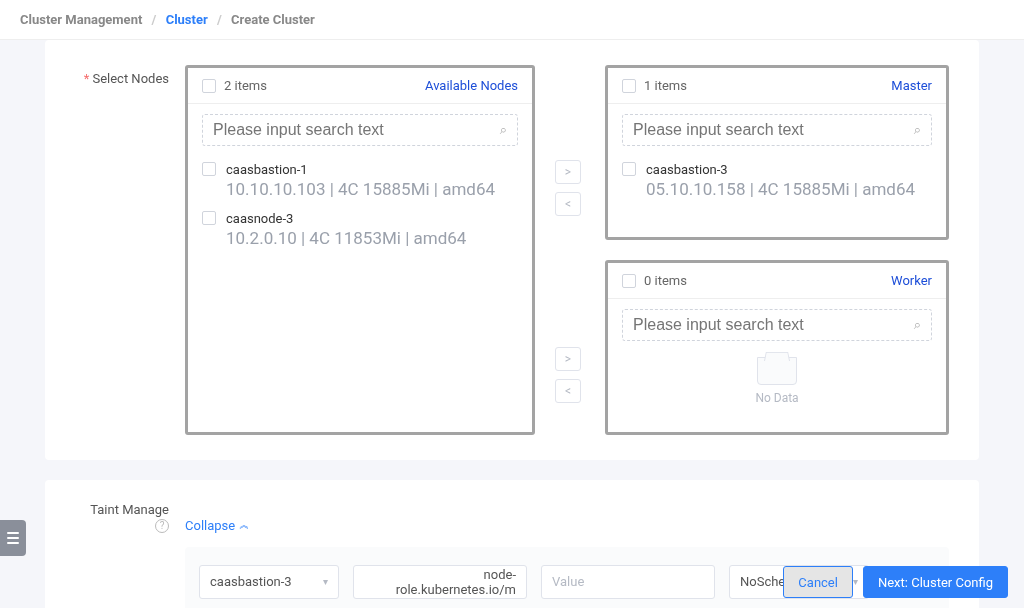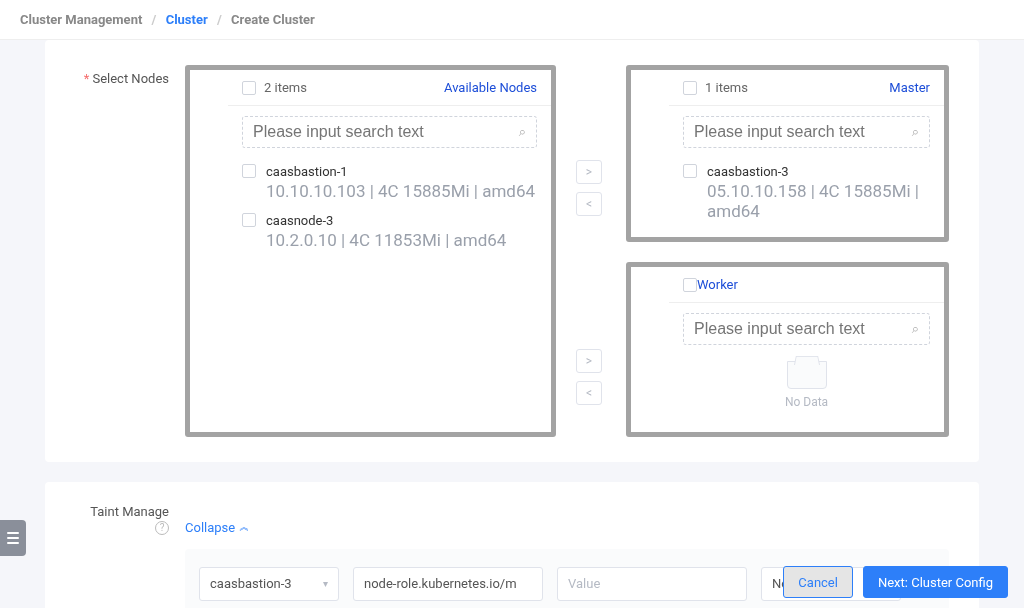--- a/index.html
+++ b/index.html
@@ -11,21 +11,21 @@
     
     .page { padding: 0 45px 80px 45px; }
     .panel { background: #fff; border-radius: 4px; padding: 25px 30px; margin-top: 0; }
     
     .section { display: flex; align-items: flex-start; }
     .label-col { width: 110px; text-align: right; padding-top: 6px; padding-right: 16px; color: #555; font-size: 13px; }
     .label-col .req { color: #f56c6c; margin-right: 3px; }
     .content-col { flex: 1; }
     
     .node-layout { display: flex; gap: 20px; align-items: stretch; }
-    .node-box { border: 5px solid #a3a3a3; border-radius: 3px; background: #fff; padding-left: 38px; }
+    .node-box { border: 3px solid #a3a3a3; border-radius: 3px; background: #fff; }
     .left-box { flex: 1; min-height: 370px; }
     .right-stack { flex: 1; display: flex; flex-direction: column; gap: 20px; }
     .right-box { flex: 1; min-height: 175px; }
     
     .box-head { display: flex; align-items: center; padding: 10px 14px; border-bottom: 1px solid #eee; }
     .box-head .title { flex: 1; margin-left: 8px; color: #666; }
     .box-head .role { color: #1d4ed8; font-weight: 400; }
     
     .checkbox { width: 14px; height: 14px; border: 1px solid #d0d4dc; border-radius: 2px; background: #fff; display: inline-block; flex-shrink: 0; }
     
@@ -53,21 +53,21 @@
     .taint-head .label-col { padding-top: 2px; }
     .help-icon { display:inline-block; width:14px; height:14px; border:1px solid #bbb; border-radius:50%; font-size:10px; line-height:12px; text-align:center; color:#bbb; margin-left:4px; vertical-align: middle;}
     .collapse-link { color: #2d7ff9; font-size: 13px; cursor:pointer; display: inline-flex; align-items:center; gap: 4px;}
     .chev-up { font-size: 10px; }
     
     .taint-body { margin-left: 110px; background: #fafbfc; border-radius: 4px; padding: 18px 14px; margin-top: 14px;}
     .taint-row { display:flex; gap: 14px; align-items:center; }
     .sel, .inp { height: 34px; border:1px solid #e0e3eb; border-radius:3px; background:#fff; padding: 0 10px; font-size:13px; color:#555; display:flex; align-items:center; justify-content:space-between; }
     .sel { width: 140px; }
     .sel.wide { width: 140px; }
-    .inp { width: 190px; text-align: right; }
+    .inp { width: 174px; text-align: right; }
     .inp.val { color:#b5bac4; }
     .caret { color:#b5bac4; font-size:10px; margin-left:6px; }
     .remove-btn { width:18px; height:18px; border-radius:50%; background:#2d7ff9; color:#fff; display:flex; align-items:center; justify-content:center; font-size:12px; cursor:pointer; }
     
     .footer { position: fixed; bottom: 10px; right: 16px; display:flex; gap:10px; }
     .btn { height: 32px; padding: 0 14px; border-radius:3px; font-size:13px; cursor:pointer; display:inline-flex; align-items:center; }
     .btn-outline { border:1px solid #2d7ff9; color:#2d7ff9; background:#e5e5e5; }
     .btn-primary { border:1px solid #2d7ff9; background:#2d7ff9; color:#fff; }
     
     .side-toggle { position: fixed; left: 0; top: 520px; width: 26px; height: 36px; background:#8a8f9a; border-top-right-radius:4px; border-bottom-right-radius:4px; display:flex; align-items:center; justify-content:center; }
@@ -156,20 +156,21 @@
 
             <div style="display:flex; gap:20px; align-items:stretch;">
               <div class="transfer-col" style="margin-left:-50px; margin-top:55px;">
                 <div class="transfer-btn">&gt;</div>
                 <div class="transfer-btn">&lt;</div>
               </div>
 
               <div class="node-box right-box" style="flex:1;">
                 <div class="box-head">
                   <span class="checkbox"></span>
+                  <span class="title">0 items</span>
                   <span class="role">Worker</span>
                 </div>
                 <div class="search-wrap">
                   <div class="search">
                     <input placeholder="Please input search text" style="">
                     <span class="icon">⌕</span>
                   </div>
                 </div>
                 <div class="empty">
                   <div class="empty-icon"></div>

